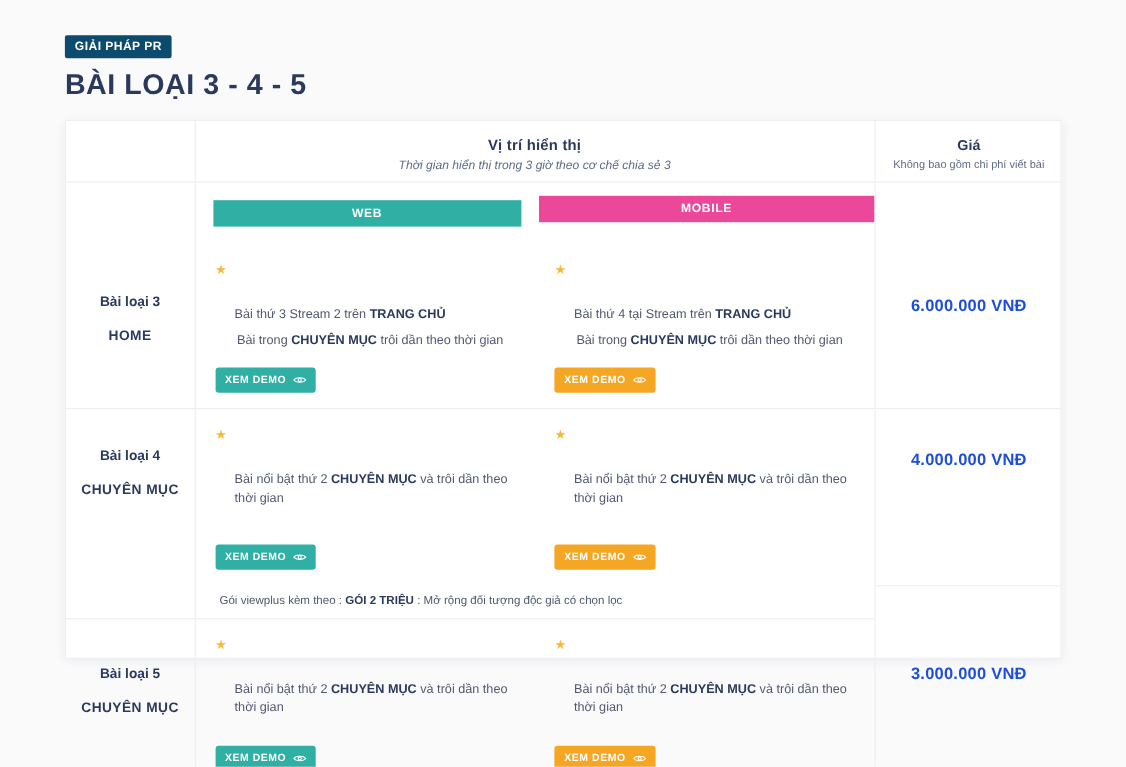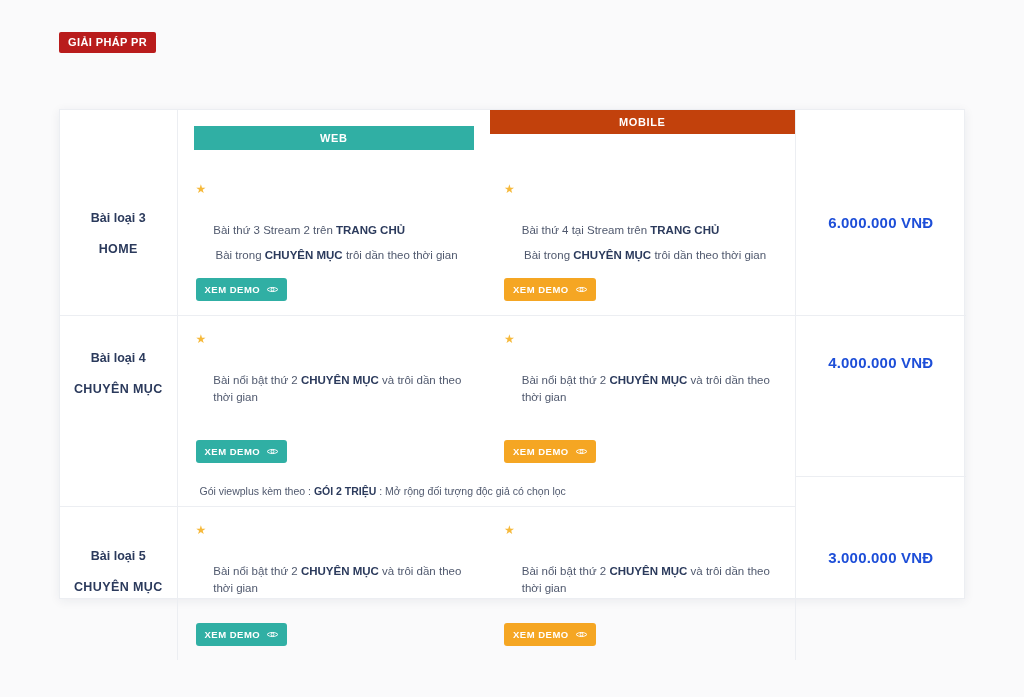--- a/index.html
+++ b/index.html
@@ -7,21 +7,21 @@
     width: 1024px; height: 697px;
     background: #fafafb;
     font-family: "Liberation Sans", "DejaVu Sans", sans-serif;
     overflow: hidden;
   }
   .page { position: relative; width: 1024px; height: 697px; }
 
   
   .badge {
     position: absolute; left: 59px; top: 32px;
-    background: #b91c1c; color: #ffffff;
+    background: #0c4a6e; color: #ffffff;
     font-size: 11px; font-weight: bold; letter-spacing: .4px;
     padding: 5px 9px 5px 9px; border-radius: 2px;
     line-height: 1;
   }
   .title {
     position: absolute; left: 59px; top: 62px;
     color: #2b3a5c; font-size: 26px; font-weight: bold;
     letter-spacing: .5px; line-height: 1.15;
   }
 
@@ -50,21 +50,21 @@
   .hdr-pos .h2 { color: #5e6b85; font-size: 11px; font-style: italic; margin-top: 6px; }
   .hdr-price { text-align: center; padding-top: 14px; }
   .hdr-price .h1 { color: #2b3a5c; font-size: 13px; font-weight: bold; }
   .hdr-price .h2 { color: #5e6b85; font-size: 10px; margin-top: 6px; }
 
   .band {
     height: 24px; line-height: 24px; text-align: center;
     color: #ffffff; font-size: 11px; font-weight: bold; letter-spacing: .6px;
   }
   .band-web { background: #30afa4; }
-  .band-mob { background: #c2410c; }
+  .band-mob { background: #ec4899; margin-top: 12px; }
 
   
   .rowlabel { text-align: center; color: #2b3a5c; font-size: 12.5px; font-weight: bold; }
   .rowlabel .l1 { display: block; }
   .rowlabel .l2 { display: block; margin-top: 17px; letter-spacing: .4px; }
 
   
   .cell { padding: 16px 14px 14px 18px; }
   .cell-mob { padding-left: 14px; }
   .line { display: flex; align-items: flex-start; gap: 7px; }
@@ -102,31 +102,43 @@
   .genk { font-size: 19px; font-weight: bold; font-style: italic; letter-spacing: -1px; }
   .genk .r { color: #e01f26; }
   .genk .k { color: #1a1a1a; }
 </style>
 </head>
 <body>
 
 <div class="page">
 
   <div class="badge">GIẢI PHÁP PR</div>
+  <div class="title">BÀI LOẠI 3 - 4 - 5</div>
 
   <div class="card">
     <table class="grid">
       <colgroup>
         <col class="col-label">
           <col class="col-web">
           <col class="col-mob">
           <col class="col-price">
       </colgroup>
 
       <tbody>
+          <tr>
+        <td class="hline-b"></td>
+        <td class="vline hline-b hdr-pos" colspan="2">
+          <div class="h1">Vị trí hiển thị</div>
+          <div class="h2">Thời gian hiển thị trong 3 giờ theo cơ chế chia sẻ 3</div>
+        </td>
+        <td class="vline hline-b hdr-price">
+          <div class="h1">Giá</div>
+          <div class="h2">Không bao gồm chi phí viết bài</div>
+        </td>
+      </tr>
 
       <tr>
         <td></td>
         <td class="vline" style="padding:16px">
           <div class="band band-web">WEB</div>
         </td>
         <td style="padding:0">
           <div class="band band-mob">MOBILE</div>
         </td>
         <td class="vline"></td>

